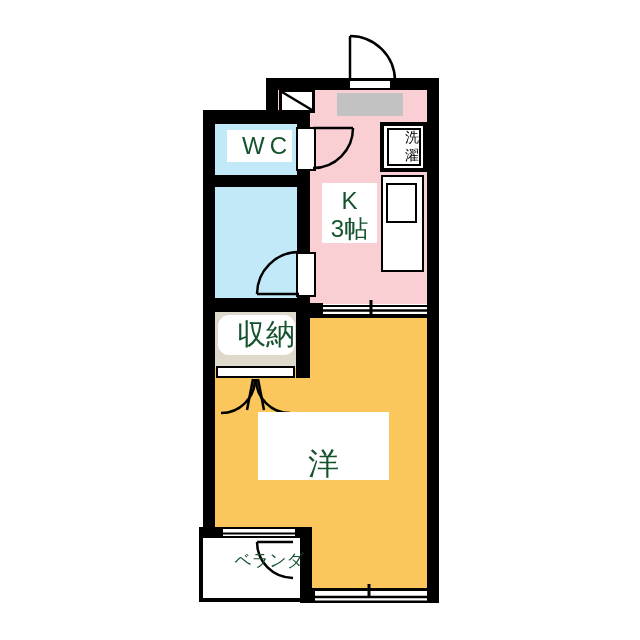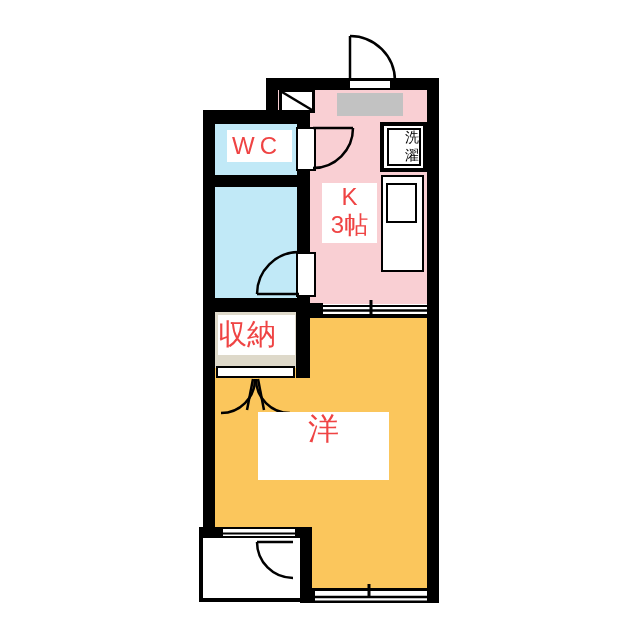--- a/index.html
+++ b/index.html
@@ -1,22 +1,22 @@
 <!DOCTYPE html>
 <html><head>
 <meta charset="utf-8">
 <style>
   html,body{margin:0;padding:0;background:#fff;}
   #canvas{position:relative;width:640px;height:640px;background:#ffffff;overflow:hidden;
           font-family:"Liberation Sans","DejaVu Sans",sans-serif;}
   .abs{position:absolute;box-sizing:border-box;}
   .wall{background:#000;}
   .open{background:#fff;border:2px solid #000;padding-left:16px;}
-  .label{background:#fff;display:flex;align-items:center;justify-content:flex-start;
-         color:#ef4444;text-align:center;white-space:nowrap;}
+  .label{background:#fff;display:flex;align-items:center;justify-content:flex-end;
+         color:#14532d;text-align:center;white-space:nowrap;}
   .label.twoline{flex-direction:column;}
   svg{position:absolute;left:0;top:0;pointer-events:none;}
   svg path, svg line{stroke:#000;fill:none;}
 </style>
 </head>
 <body>
 
 <div id="canvas">
 
   <div class="abs" style="left: 278px; top: 90px; width: 149px; height: 215px; background-color: rgb(249, 207, 211);"></div>
@@ -82,20 +82,23 @@
     <path d="M369,584 L369,598" stroke-width="3"></path>
   </svg>
 
   <div class="abs label" style="left:227px;top:130px;width:65px;height:32px;font-size:24px;letter-spacing:5px;padding-left:5px;">
     <span>WC</span>
   </div>
   <div class="abs label twoline" style="left:322px;top:183px;width:55px;height:60px;font-size:24px;line-height:28px;">
     <span>K</span>
     <span>3帖</span>
   </div>
-  <div class="abs label" style="left:218px;top:315px;width:77px;height:40px;font-size:29px;">
+  <div class="abs label" style="left:218px;top:315px;width:77px;height:40px;font-size:29px;border-radius:11px;">
     <span>収納</span>
   </div>
   <div class="abs label twoline" style="left:258px;top:412px;width:131px;height:68px;font-size:31px;line-height:33px;">
     <span>洋</span>
   </div>
+  <div class="abs label" style="left:212px;top:549px;width:92px;height:22px;font-size:17px;background:transparent;">
+    <span>ベランダ</span>
+  </div>
 
 </div>
 
 </body></html>

